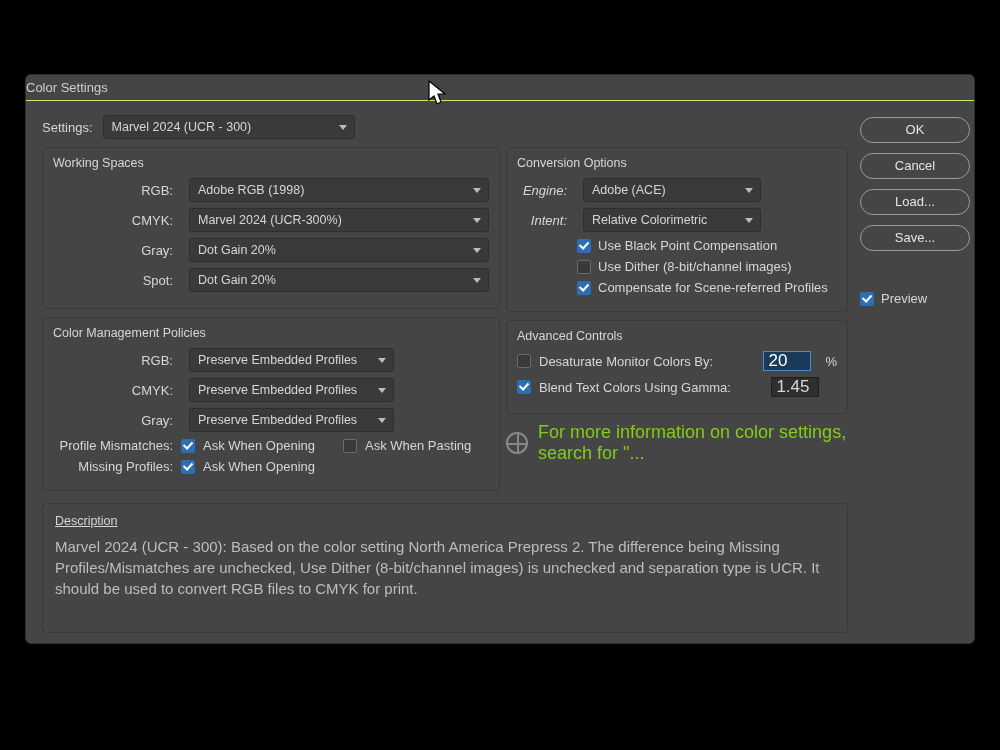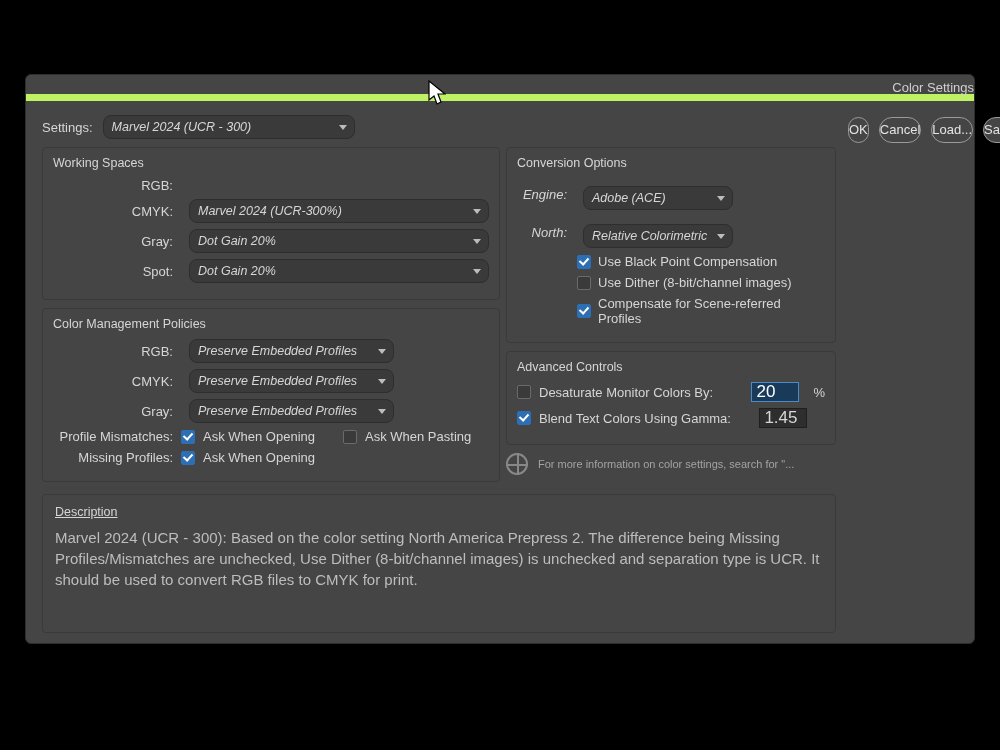--- a/index.html
+++ b/index.html
@@ -22,42 +22,43 @@
     background: #454545;
     border: 1px solid #2e2e2e;
     border-radius: 6px;
     box-shadow: 0 2px 8px rgba(0,0,0,0.6);
     display: flex;
     flex-direction: column;
   }
   .titlebar {
     height: 26px;
     line-height: 26px;
-    text-align: right;
+    text-align: left;
     font-size: 13px;
     color: #cfcfcf;
-    border-bottom: 7px solid #bef264;
+    border-bottom: 1px solid #bef264;
     flex: 0 0 auto;
   }
   .content {
     flex: 1 1 auto;
     display: flex;
     flex-direction: row;
-    padding: 14px 16px 10px 16px;
+    padding: 14px 4px 10px 16px;
     gap: 12px;
   }
   .main-col {
     flex: 1 1 auto;
     display: flex;
     flex-direction: column;
   }
   .side-col {
     width: 110px;
     flex: 0 0 auto;
     display: flex;
+    flex-direction: column;
     align-items: stretch;
     gap: 10px;
     padding-top: 2px;
   }
   .settings-row {
     display: flex;
     align-items: center;
     gap: 10px;
     margin-bottom: 8px;
   }
@@ -93,46 +94,45 @@
   .field-label {
     text-align: right;
     color: #d6d6d6;
     flex: 0 0 auto;
   }
   .w-label-130 { width: 120px; }
   .w-label-60 { width: 50px; font-style: italic; }
   .dropdown {
     background: #3a3a3a;
     border: 1px solid #2e2e2e;
-    border-radius: 8px;
+    border-radius: 3px;
     height: 24px;
     line-height: 22px;
     padding: 0 20px 0 8px;
     color: #d6d6d6;
     font-size: 12.5px;
     position: relative;
     cursor: default;
     min-width: 120px;
     display: inline-block;
-    font-style: italic;
   }
   .dropdown::after {
     content: '';
     position: absolute;
     right: 7px;
     top: 9px;
     width: 0; height: 0;
     border-left: 4px solid transparent;
     border-right: 4px solid transparent;
     border-top: 5px solid #bcbcbc;
   }
   .dd-w-252 { width: 252px; }
   .dd-w-300 { width: 300px; }
   .dd-w-205 { width: 205px; }
-  .dd-w-150 { width: 150px; margin-top: 8px; }
+  .dd-w-150 { width: 178px; }
   .checkbox-row {
     display: flex;
     align-items: center;
     gap: 7px;
     margin-bottom: 6px;
   }
   .checkbox {
     width: 14px; height: 14px;
     background: #3a3a3a;
     border: 1px solid #6a6a6a;
@@ -211,22 +211,22 @@
     flex: 0 0 auto;
   }
   .info-icon::before, .info-icon::after {
     content: '';
     position: absolute;
     background: #888;
   }
   .info-icon::before { left: 9px; top: -2px; width: 2px; height: 22px; }
   .info-icon::after  { left: -2px; top: 9px; width: 22px; height: 2px; }
   .info-text {
-    color: #a3a3a3;
-    font-size: 11px;
+    color: #84cc16;
+    font-size: 18px;
   }
   .cursor {
     position: absolute;
     left: 428px;
     top: 80px;
     width: 18px; height: 26px;
     pointer-events: none;
     z-index: 100;
   }
   .cursor svg { width: 18px; height: 26px; }
@@ -261,20 +261,21 @@
 
       <div class="two-cols">
 
         <div class="col-left">
 
           <div class="group">
             <div class="group-title">Working Spaces</div>
 
             <div class="field-row">
               <span class="field-label w-label-130">RGB:</span>
+              <div class="dropdown dd-w-300"><span>Adobe RGB (1998)</span></div>
             </div>
             <div class="field-row">
               <span class="field-label w-label-130">CMYK:</span>
               <div class="dropdown dd-w-300"><span>Marvel 2024 (UCR-300%)</span></div>
             </div>
             <div class="field-row">
               <span class="field-label w-label-130">Gray:</span>
               <div class="dropdown dd-w-300"><span>Dot Gain 20%</span></div>
             </div>
             <div class="field-row">
@@ -317,21 +318,21 @@
 
         <div class="col-right">
 
           <div class="group">
             <div class="group-title">Conversion Options</div>
             <div class="field-row">
               <span class="field-label w-label-60">Engine:</span>
               <div class="dropdown dd-w-150"><span>Adobe (ACE)</span></div>
             </div>
             <div class="field-row">
-              <span class="field-label w-label-60">North:</span>
+              <span class="field-label w-label-60">Intent:</span>
               <div class="dropdown dd-w-150"><span>Relative Colorimetric</span></div>
             </div>
             <div class="checkbox-row indent-check">
               <div class="checkbox checked"></div>
               <span>Use Black Point Compensation</span>
             </div>
             <div class="checkbox-row indent-check">
               <div class="checkbox"></div>
               <span>Use Dither (8-bit/channel images)</span>
             </div>

